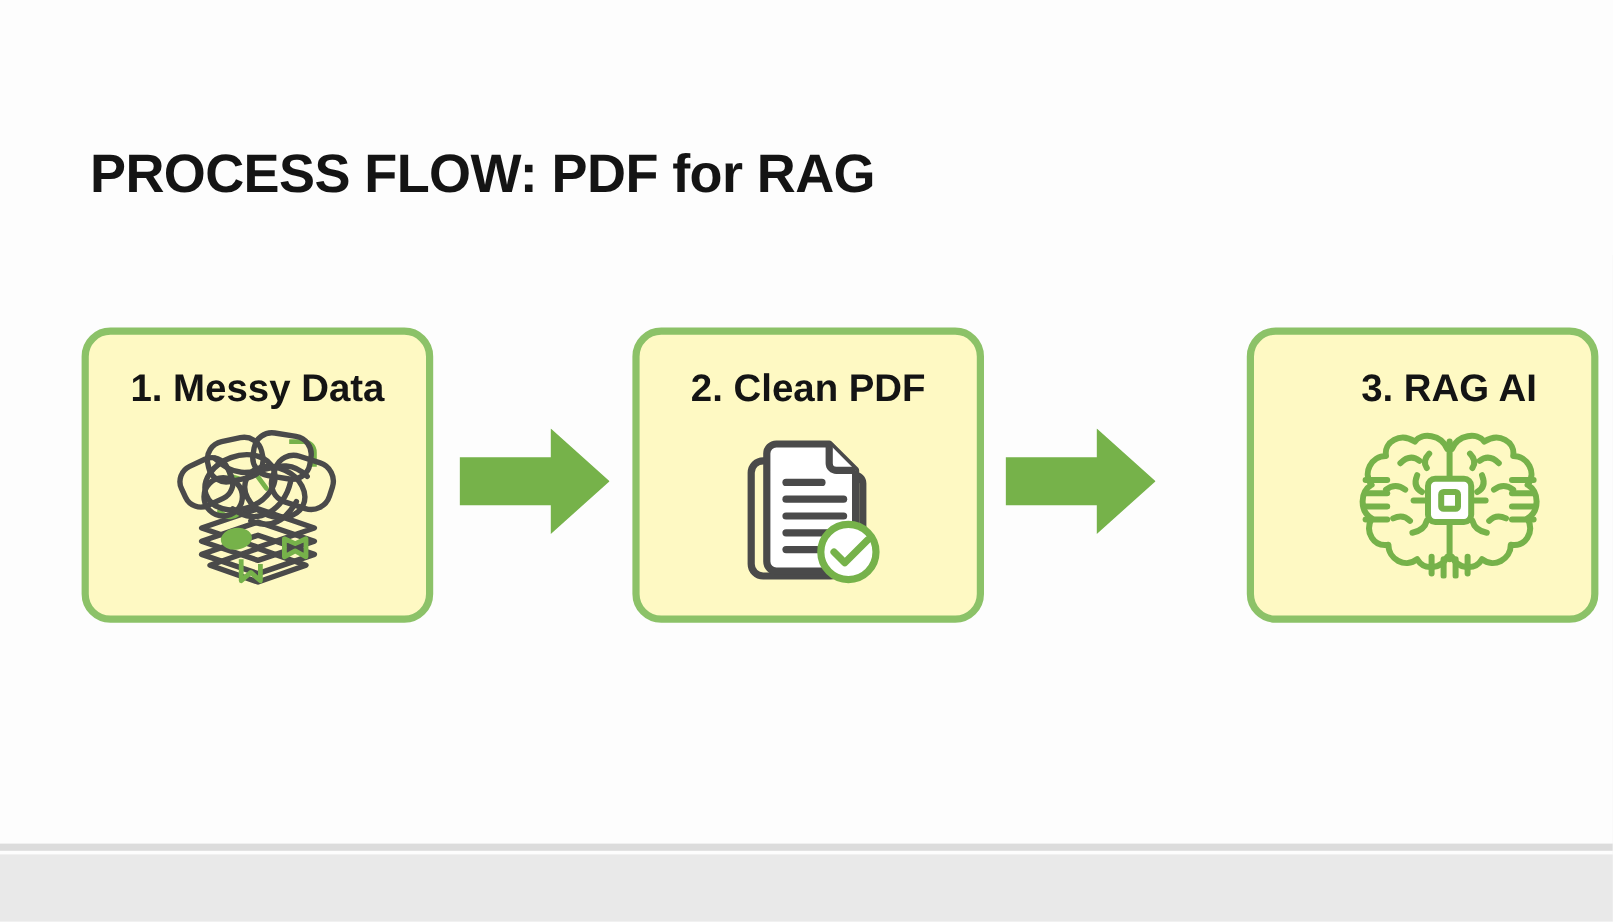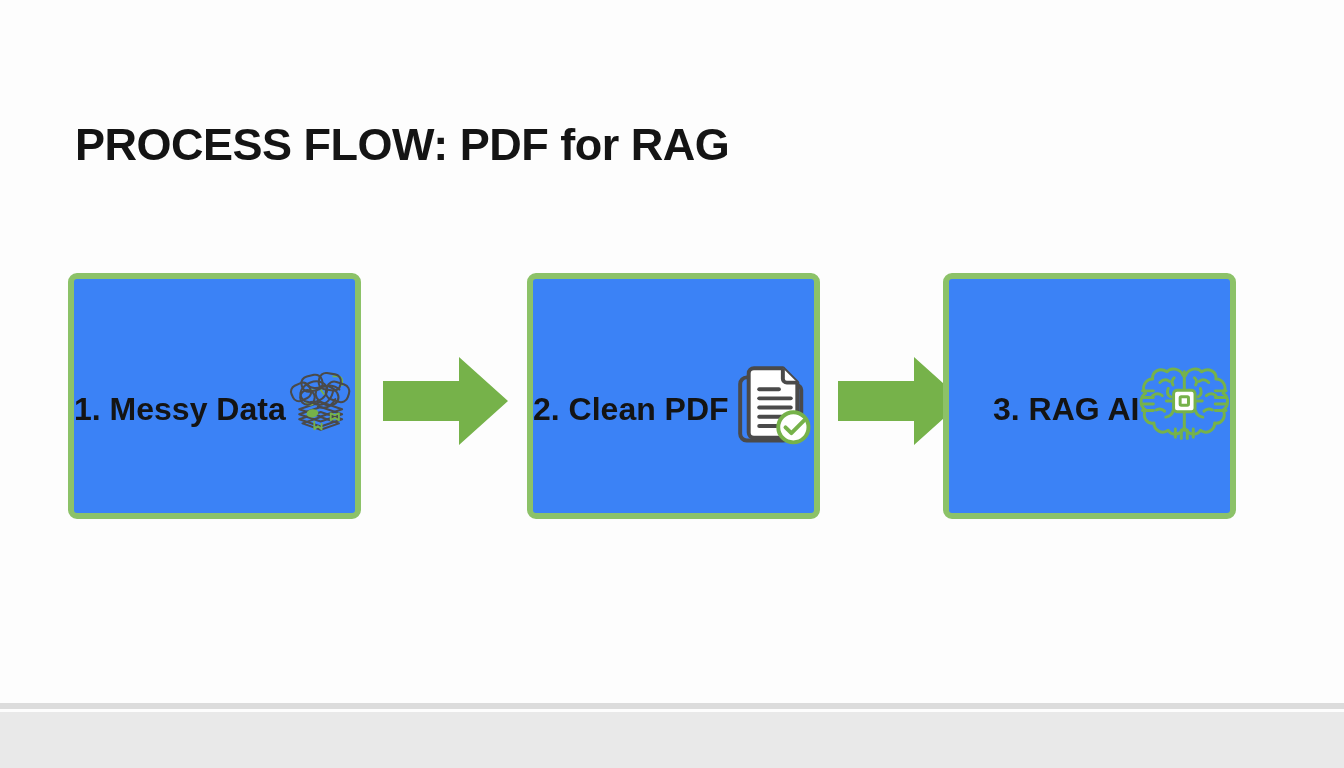--- a/index.html
+++ b/index.html
@@ -21,29 +21,30 @@
     font-weight:bold;
     letter-spacing:-0.5px;
     color:#141414;
     white-space:nowrap;
   }
   .step-box{
     position:absolute;
     top:273px;
     width:293px;height:246px;
     box-sizing:border-box;
-    background:#3b82f6;
+    background:#fef9c3;
     border:6px solid #8cc268;
-    border-radius:9px;
+    border-radius:24px;
     display:flex;
+    flex-direction:column;
     align-items:center;
   }
   .step-box.b1{left:68px;}
   .step-box.b2{left:527px;}
-  .step-box.b3{left:943px;padding-left:44px;}
+  .step-box.b3{left:1039px;padding-left:44px;}
   .step-label{
     margin-top:26px;
     font-size:32px;
     font-weight:bold;
     color:#141414;
     white-space:nowrap;
   }
   .step-icon{
     margin-top:10px;
     display:block;

